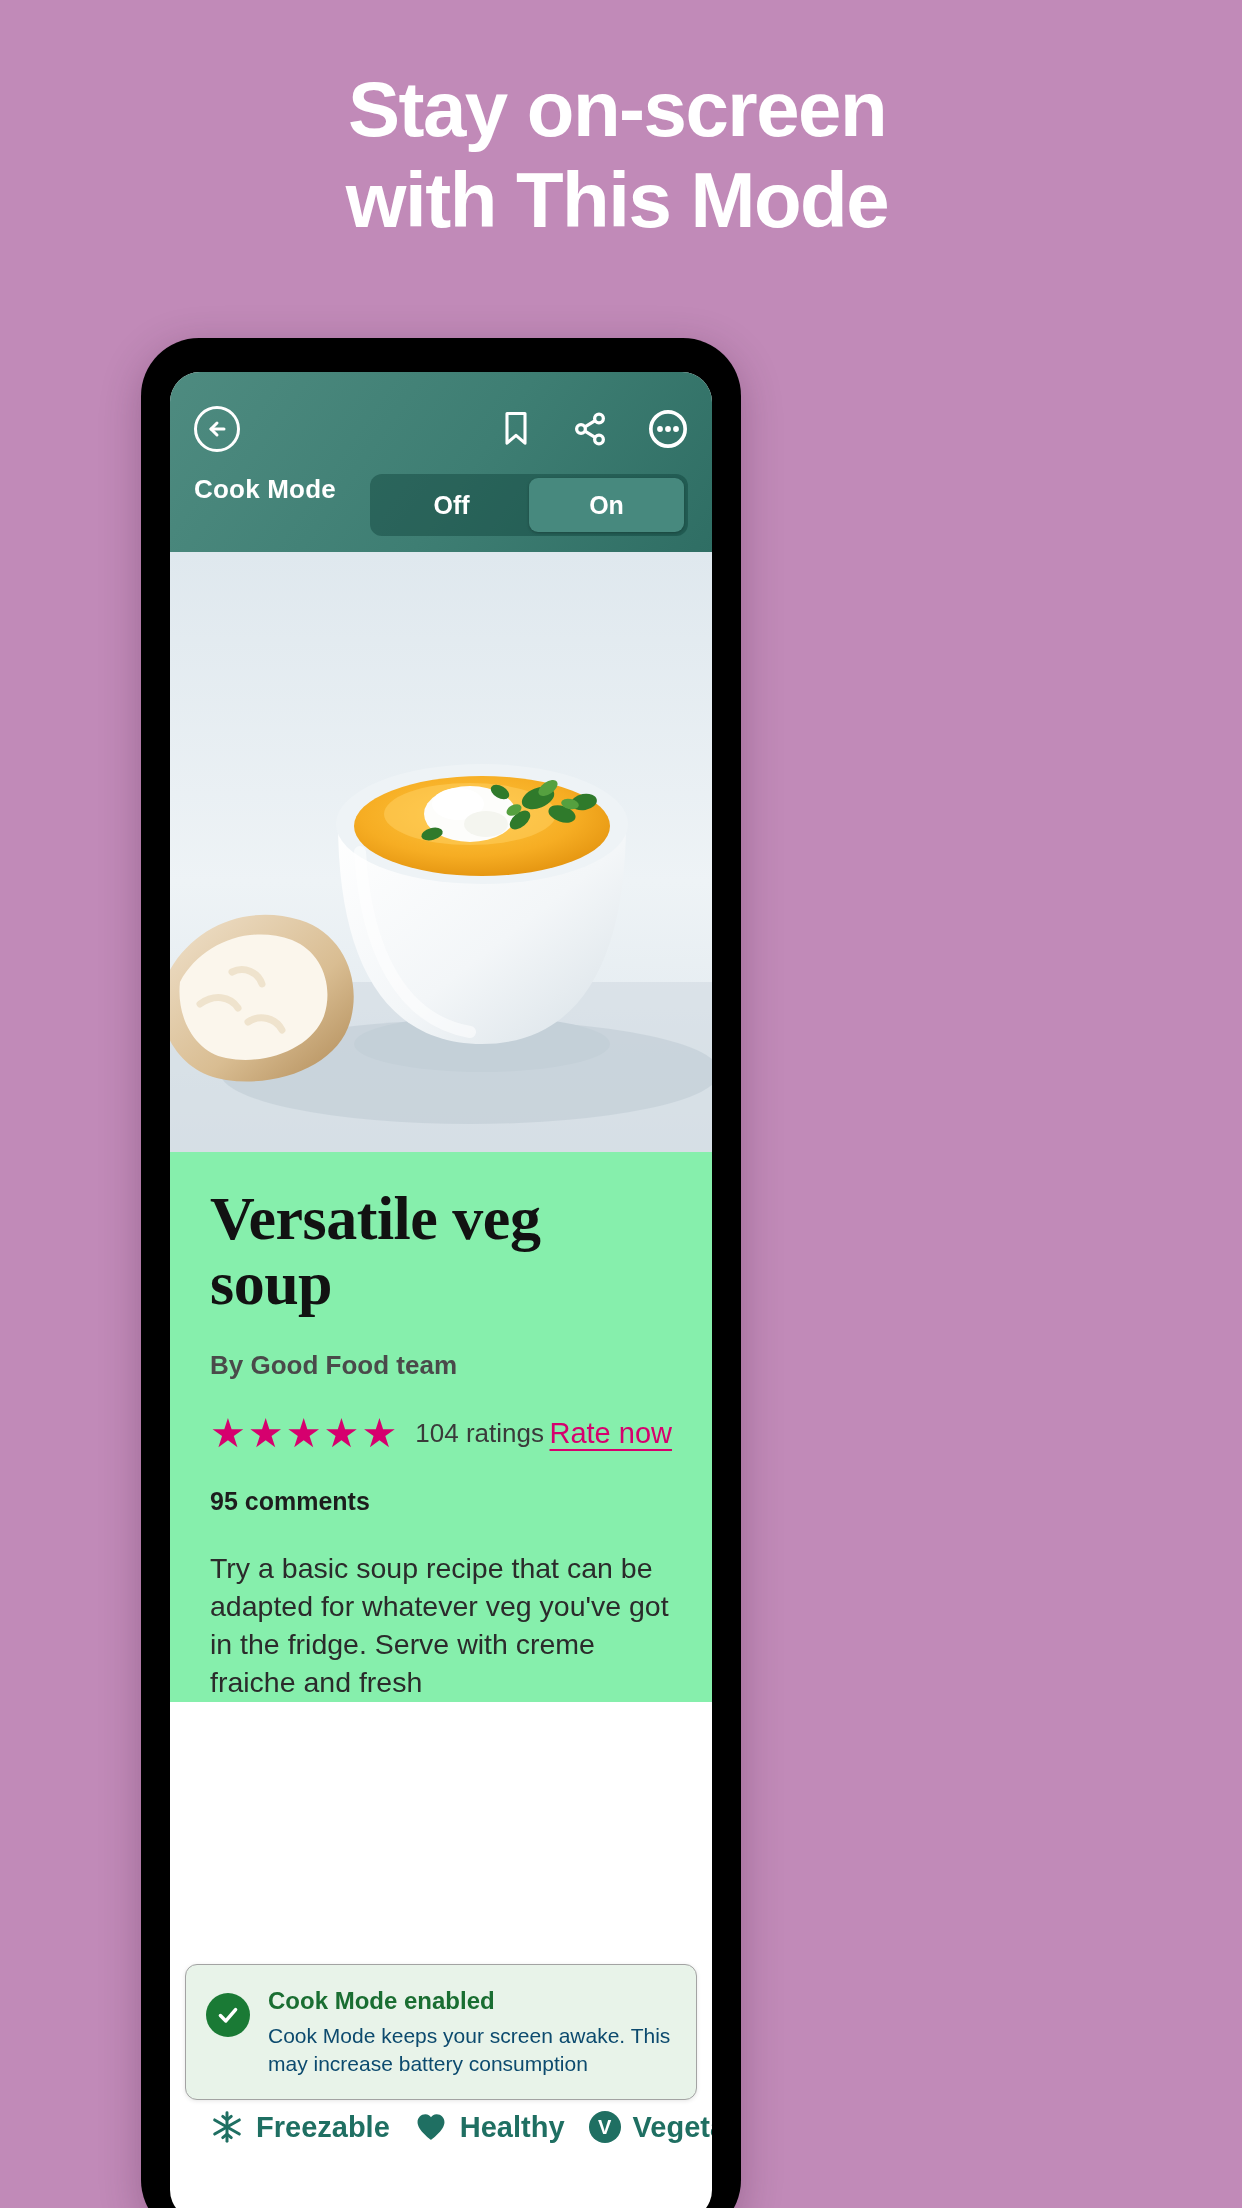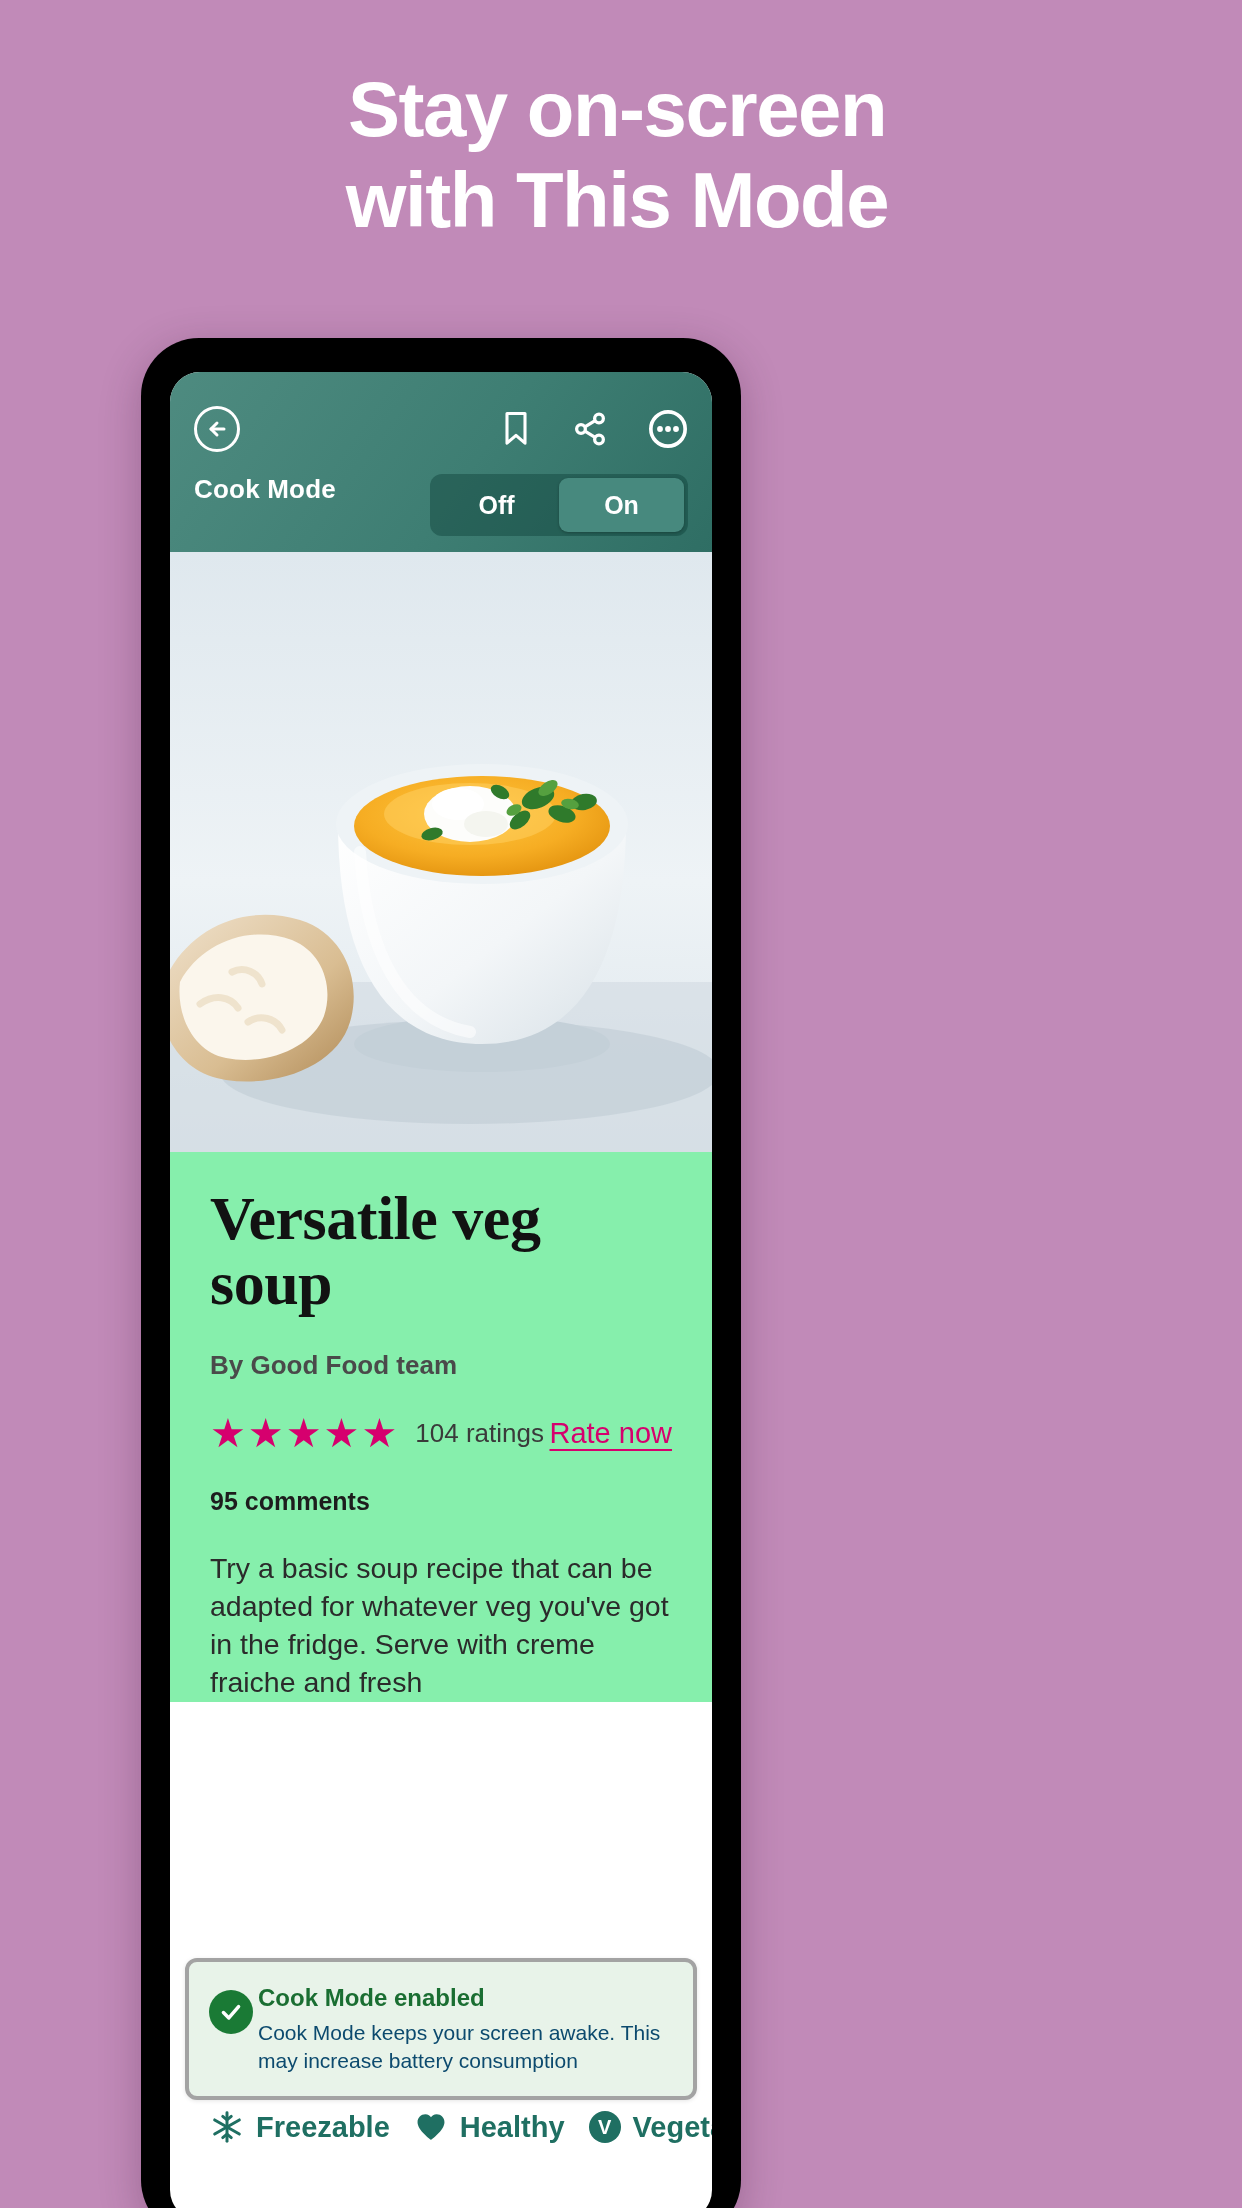--- a/index.html
+++ b/index.html
@@ -92,21 +92,21 @@
     font-weight: bold;
     font-size: 26px;
     letter-spacing: .2px;
   }
   .segmented {
     margin-left: auto;
     display: flex;
     background: rgba(11,63,55,.42);
     border-radius: 12px;
     padding: 4px;
-    width: 258px;
+    width: 318px;
     height: 62px;
   }
   .seg {
     flex: 1;
     display: flex; align-items: center; justify-content: center;
     color: #ffffff;
     font-weight: bold;
     font-size: 25px;
     border-radius: 9px;
     cursor: pointer;
@@ -182,25 +182,25 @@
     color: #2b2b2b;
   }
 
   
   .toast {
     position: absolute;
     left: 15px;
     right: 15px;
     bottom: 120px;
     background: #e8f3e9;
-    border: 4px solid #a3a3a3;
+    border: 1px solid #a3a3a3;
     border-radius: 12px;
     padding: 22px 22px 22px 20px;
     display: flex;
-    gap: 5px;
+    gap: 18px;
     box-shadow: 0 1px 4px rgba(0,0,0,.10);
   }
   .toast-check {
     flex: 0 0 auto;
     width: 44px; height: 44px;
     border-radius: 50%;
     background: #1a7a35;
     display: flex; align-items: center; justify-content: center;
     margin-top: 6px;
   }

